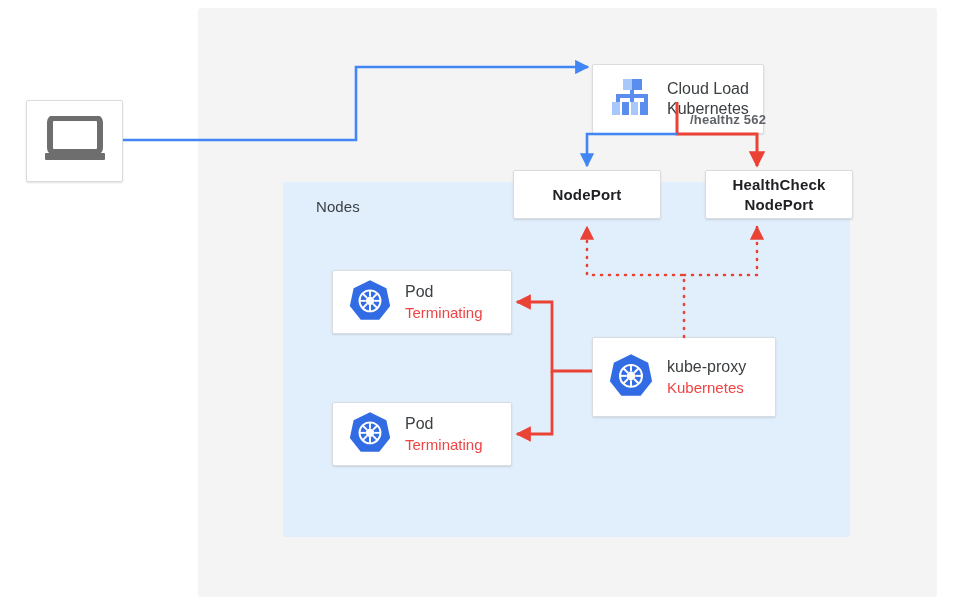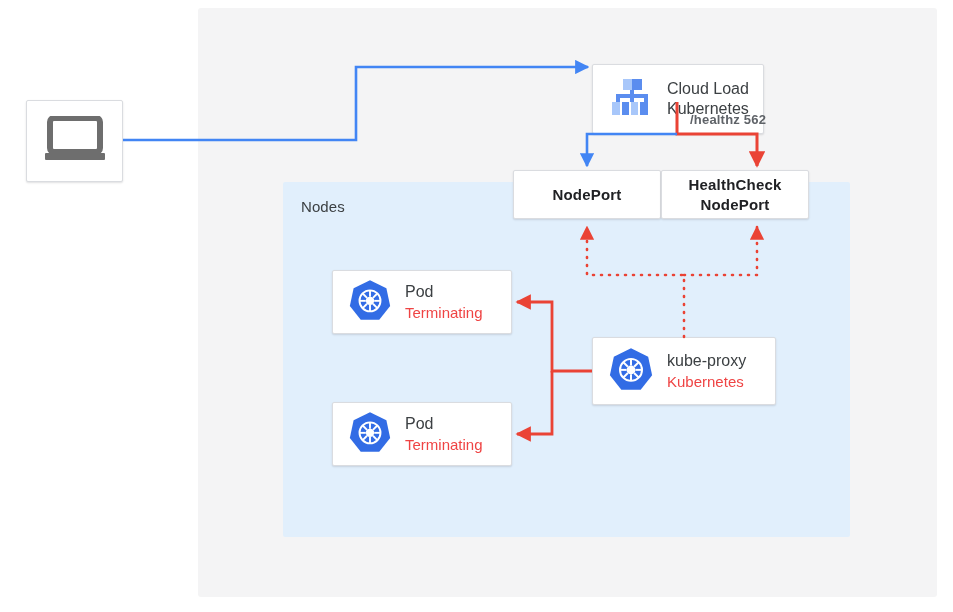--- a/index.html
+++ b/index.html
@@ -30,21 +30,21 @@
     position: absolute;
     left: 283px;
     top: 182px;
     width: 567px;
     height: 355px;
     background: #e1effc;
     border-radius: 2px;
   }
   .nodes-label {
     position: absolute;
-    left: 301px;
+    left: 316px;
     top: 198px;
     font-size: 15px;
     color: #3c4043;
     letter-spacing: 0.1px;
   }
 
   
   .card {
     position: absolute;
     background: #ffffff;
@@ -109,36 +109,36 @@
   }
 
   
   #nodeport-card {
     left: 513px;
     top: 170px;
     width: 148px;
     height: 49px;
   }
   #hc-nodeport-card {
-    left: 661px;
+    left: 705px;
     top: 170px;
     width: 148px;
     height: 49px;
   }
 
   
   #pod1-card { left: 332px; top: 270px; width: 180px; height: 64px; }
   #pod2-card { left: 332px; top: 402px; width: 180px; height: 64px; }
 
   
   #kubeproxy-card {
     left: 592px;
     top: 337px;
     width: 184px;
-    height: 68px;
+    height: 80px;
   }
 
   
   .healthz-label {
     position: absolute;
     left: 690px;
     top: 112px;
     font-size: 13px;
     font-weight: bold;
     color: #5f6368;

